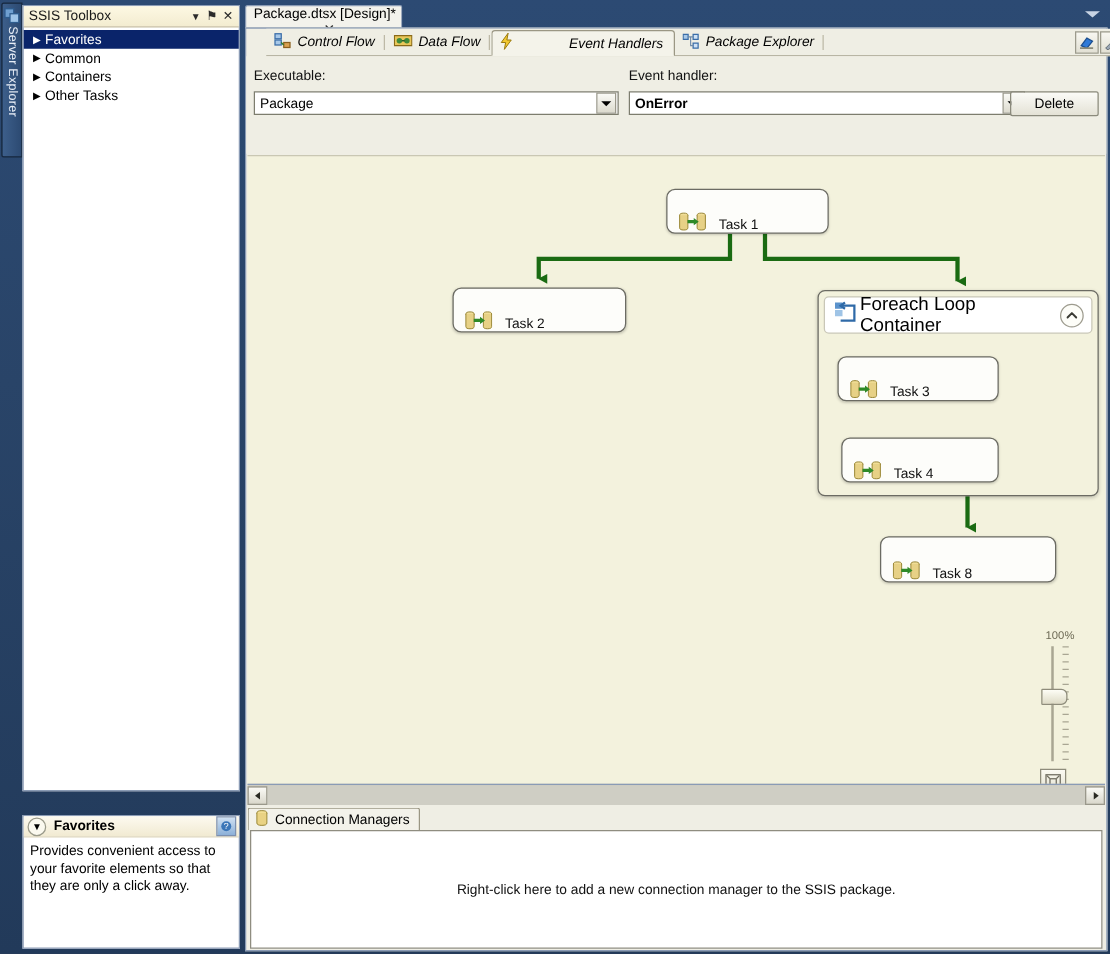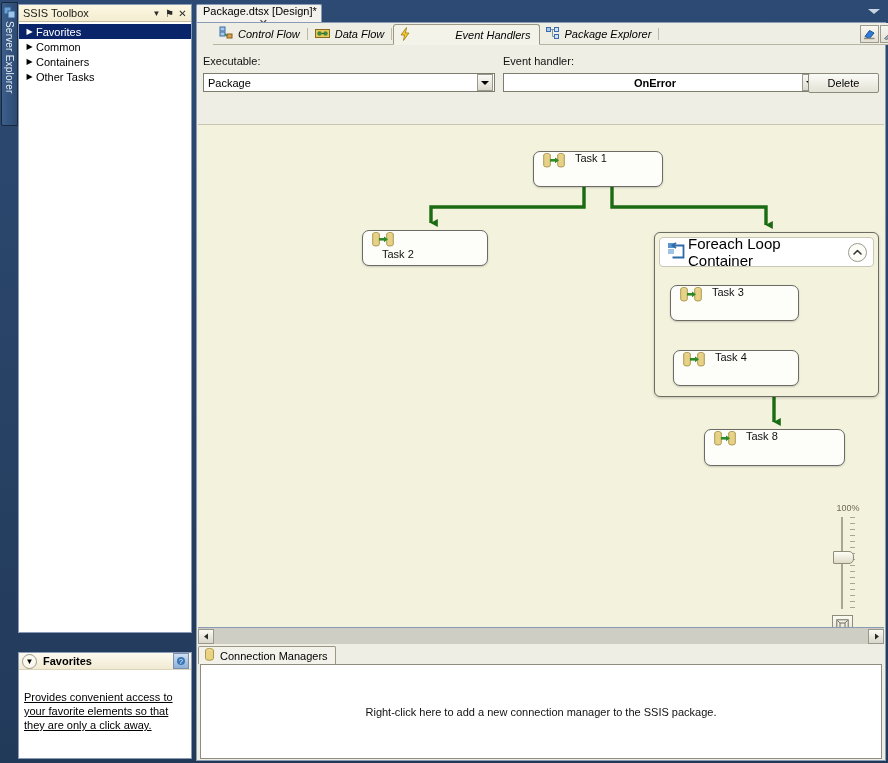--- a/index.html
+++ b/index.html
@@ -119,21 +119,21 @@
     flex: 1; font-weight: bold; font-size: 11px; margin-left: 6px;
   }
   #desc-header .help-btn {
     width: 14px; height: 14px;
     border: 1px solid #7b8fb0;
     background: linear-gradient(#cfe0f2,#8cb0d8);
     display:flex;align-items:center;justify-content:center;
     cursor: pointer;
   }
   #desc-body {
-    padding: 20px 5px; font-size: 11px; line-height: 14px; text-decoration: underline;
+    padding: 4px 5px; font-size: 11px; line-height: 14px;
   }
 
   
   #doc-well {
     position: absolute; left: 196px; top: 2px;
     width: 690px; height: 759px;
   }
   
   #window-caret {
     position: absolute; right: 6px; top: 7px;
@@ -280,21 +280,21 @@
     border-top: 1px solid #c9c7b3;
     overflow: hidden;
   }
 
   
   .task-box {
     position: absolute;
     background: #fdfdfa;
     border: 1px solid #6b6b63;
     border-radius: 7px;
-    display: flex; align-items: flex-start;
+    display: flex; align-items: flex-end;
     padding-left: 9px;
     box-sizing: border-box;
     cursor: pointer;
     box-shadow: 0 1px 2px rgba(0,0,0,0.18);
   }
   .task-box .task-label {
     margin-left: 10px; font-size: 11px; color: #111;
   }
   .task-icon { width: 22px; height: 17px; flex: 0 0 auto; }
 
@@ -563,21 +563,21 @@
         <span class="sel-label" style="left:6px; top:10px;">Executable:</span>
         <span class="sel-label" style="left:306px; top:10px;">Event handler:</span>
 
         <div class="combo" style="left:6px; top:28px; width:292px;">
           <span class="combo-text">Package</span>
           <span class="combo-arrow">
               <i></i>
             </span>
         </div>
 
-        <div class="combo" style="left:306px; top:28px; width:317px;text-align:center;">
+        <div class="combo" style="left:306px; top:28px; width:317px;">
           <span class="combo-text bold">OnError</span>
           <span class="combo-arrow">
               <i></i>
             </span>
         </div>
 
         <div id="delete-button" style="left:611px; top:28px;">Delete</div>
       </div>
 
       <div id="canvas">
@@ -607,21 +607,21 @@
               <path d="M0.7 3.2 L0.7 13.3 A3.3 1.7 0 0 0 7.3 13.3 L7.3 3.2" fill="#e7d186" stroke="#9a8736" stroke-width="0.8"></path>
               <ellipse cx="18" cy="3.2" rx="3.3" ry="1.7" fill="#f0dd96" stroke="#9a8736" stroke-width="0.8"></ellipse>
               <path d="M14.7 3.2 L14.7 13.3 A3.3 1.7 0 0 0 21.3 13.3 L21.3 3.2" fill="#e7d186" stroke="#9a8736" stroke-width="0.8"></path>
               <path d="M7 8.3 L13.5 8.3" stroke="#2f8a28" stroke-width="2.6"></path>
               <path d="M12 5.4 L16 8.3 L12 11.2 Z" fill="#2f8a28"></path>
             </svg>
           </span>
           <span class="task-label">Task 1</span>
         </div>
 
-        <div class="task-box" style="left:164px; top:105px; width:126px; height:36px;flex-direction:column;">
+        <div class="task-box" style="left:164px; top:105px; width:139px; height:36px;">
           <span class="task-icon">
             <svg width="22" height="17" viewBox="0 0 22 17">
               <ellipse cx="4" cy="3.2" rx="3.3" ry="1.7" fill="#f0dd96" stroke="#9a8736" stroke-width="0.8"></ellipse>
               <path d="M0.7 3.2 L0.7 13.3 A3.3 1.7 0 0 0 7.3 13.3 L7.3 3.2" fill="#e7d186" stroke="#9a8736" stroke-width="0.8"></path>
               <ellipse cx="18" cy="3.2" rx="3.3" ry="1.7" fill="#f0dd96" stroke="#9a8736" stroke-width="0.8"></ellipse>
               <path d="M14.7 3.2 L14.7 13.3 A3.3 1.7 0 0 0 21.3 13.3 L21.3 3.2" fill="#e7d186" stroke="#9a8736" stroke-width="0.8"></path>
               <path d="M7 8.3 L13.5 8.3" stroke="#2f8a28" stroke-width="2.6"></path>
               <path d="M12 5.4 L16 8.3 L12 11.2 Z" fill="#2f8a28"></path>
             </svg>
           </span>

